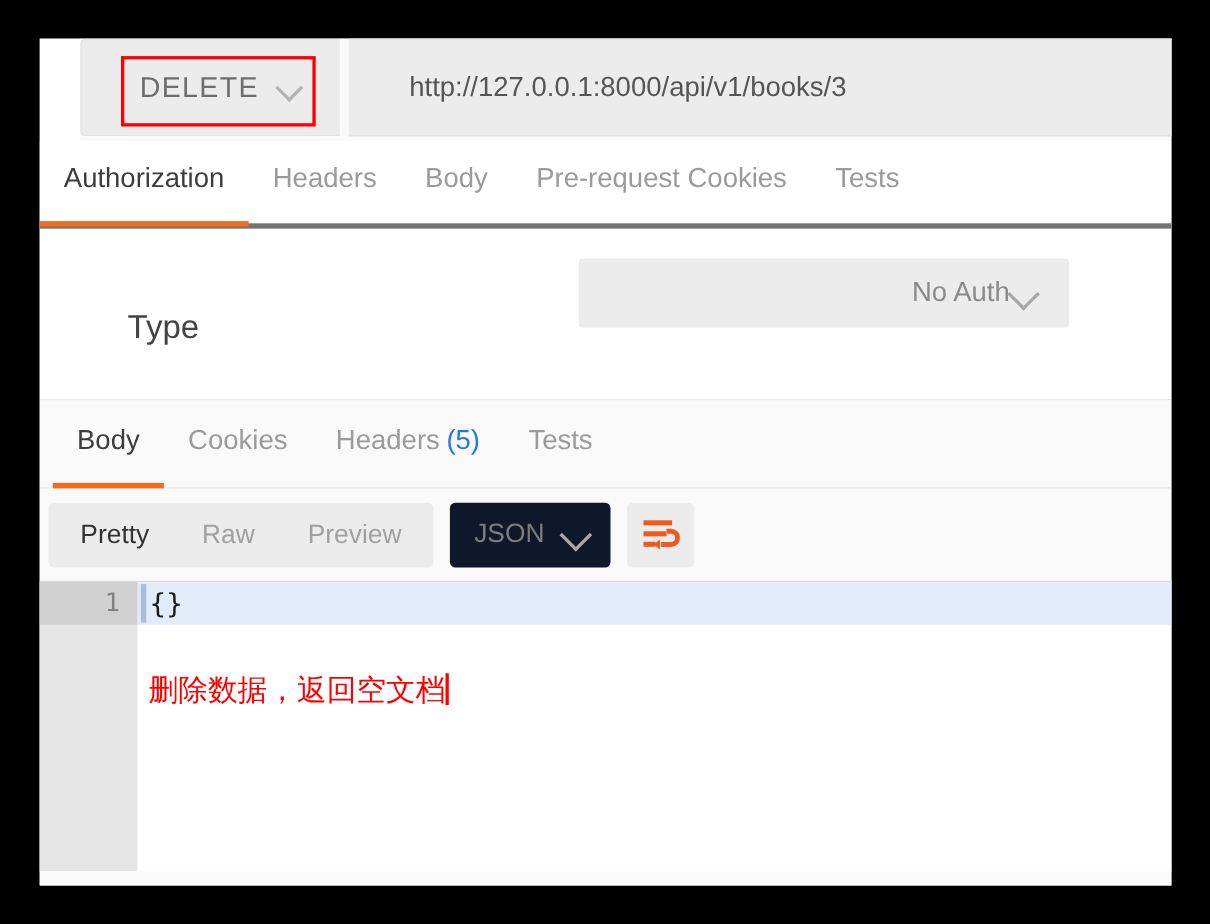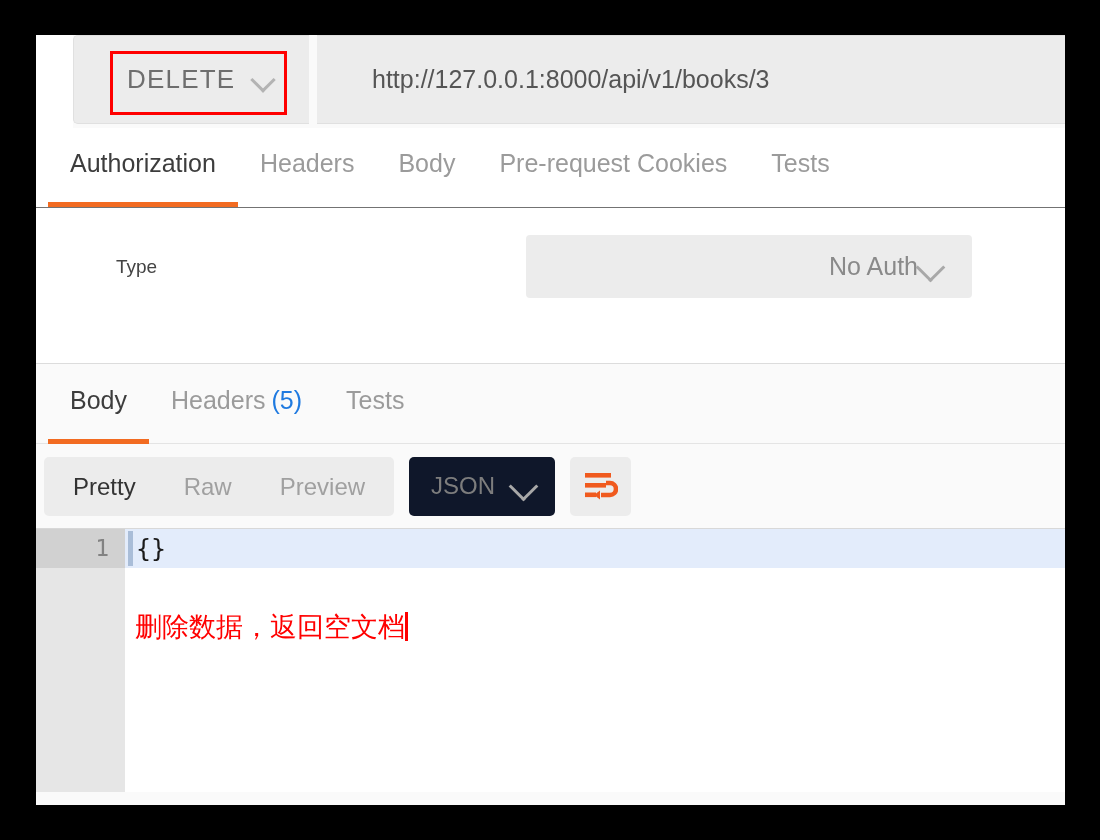--- a/index.html
+++ b/index.html
@@ -79,24 +79,23 @@
     margin-left: 55px;
     font-size: 25px;
     color: #555555;
   }
 
   
   .req-tabs {
     position: relative;
     height: 80px;
     background: #ffffff;
-    border-bottom: 1px solid #737373;
+    border-bottom: 5px solid #737373;
     display: flex;
-    align-items: flex-end;
-    padding-left: 12px;
+    align-items: center;
   }
   .rtab {
     position: relative;
     padding: 22px 22px 0 22px;
     font-size: 25px;
     color: #9b9b9b;
     height: 80px;
   }
   .rtab.active { color: #3d3d3d; }
   .rtab.active::after {
@@ -109,22 +108,22 @@
 
   
   .auth-panel {
     position: relative;
     height: 156px;
     background: #ffffff;
     border-bottom: 1px solid #dcdcdc;
   }
   .type-label {
     position: absolute;
-    left: 80px; top: 48px;
-    font-size: 19px;
+    left: 80px; top: 73px;
+    font-size: 30px;
     color: #444444;
   }
   .auth-select {
     position: absolute;
     left: 490px; top: 27px;
     width: 446px; height: 63px;
     background: #ececec;
     border-radius: 4px;
     display: flex; align-items: center;
     justify-content: flex-end;
@@ -304,20 +303,21 @@
       <div class="type-label">Type</div>
       <div class="auth-select">
         <span class="val">No Auth</span>
         <span class="chev-gray"></span>
       </div>
     </div>
 
     <div class="resp-section">
       <div class="resp-tabs">
         <div class="stab active"><span>Body</span></div>
+        <div class="stab"><span>Cookies</span></div>
         <div class="stab"><span>Headers</span><span class="count">(5)</span></div>
         <div class="stab"><span>Tests</span></div>
       </div>
 
       <div class="body-toolbar">
         <div class="seg-group">
           <div class="seg active"><span>Pretty</span></div>
           <div class="seg"><span>Raw</span></div>
           <div class="seg"><span>Preview</span></div>
         </div>

